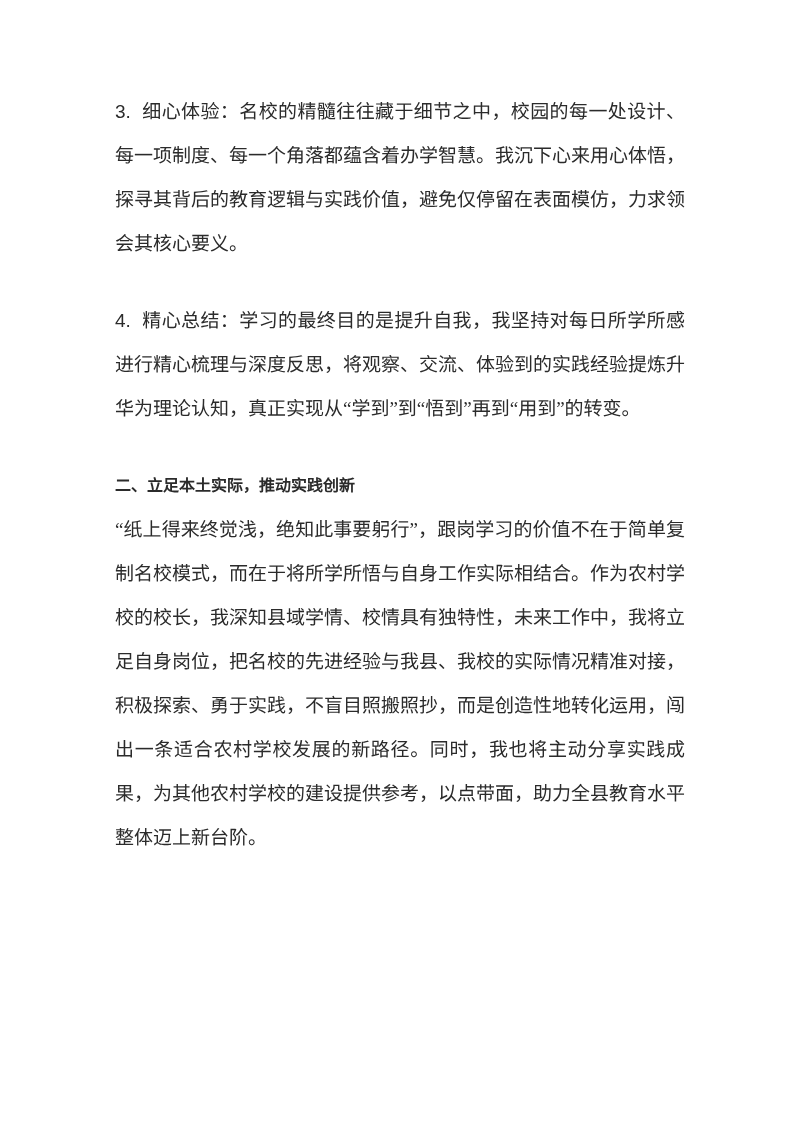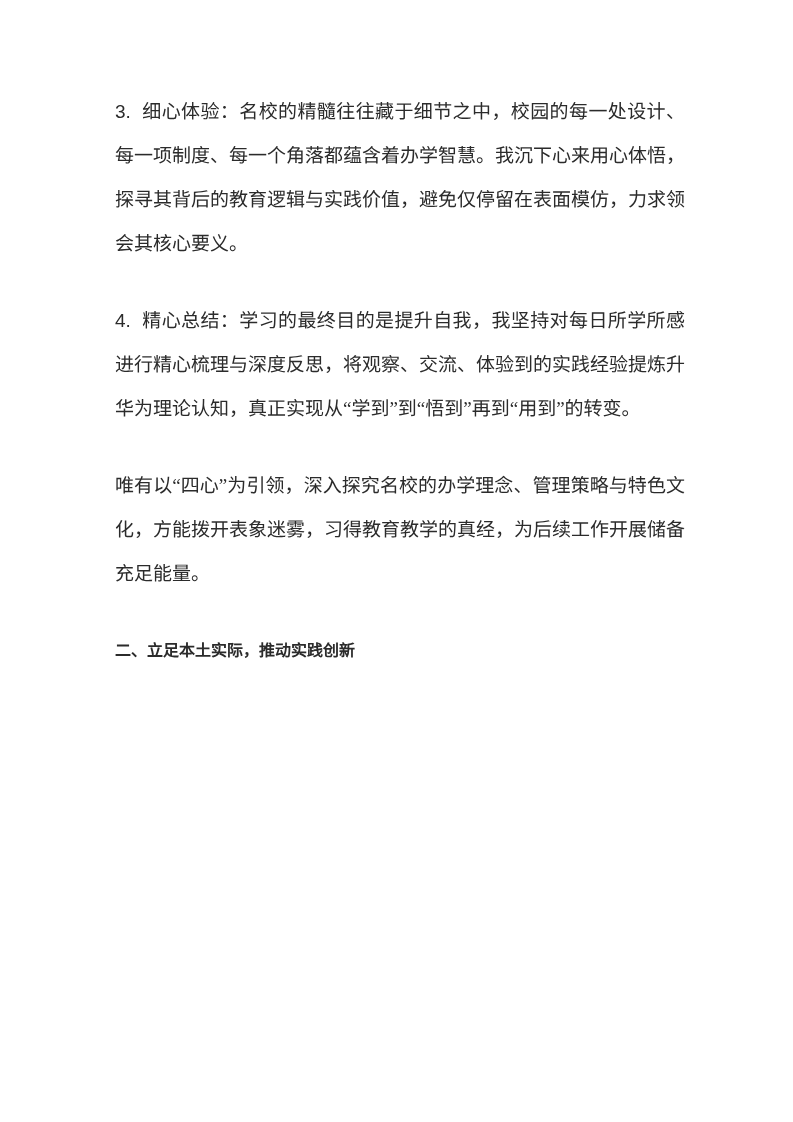--- a/index.html
+++ b/index.html
@@ -43,19 +43,19 @@
 </head>
 <body>
 
 <div class="page">
   <div class="doc-body">
 
     <p class="para"><span class="num">3.</span><span>细心体验：名校的精髓往往藏于细节之中，校园的每一处设计、每一项制度、每一个角落都蕴含着办学智慧。我沉下心来用心体悟，探寻其背后的教育逻辑与实践价值，避免仅停留在表面模仿，力求领会其核心要义。</span></p>
 
     <p class="para"><span class="num">4.</span><span>精心总结：学习的最终目的是提升自我，我坚持对每日所学所感进行精心梳理与深度反思，将观察、交流、体验到的实践经验提炼升华为理论认知，真正实现从“学到”到“悟到”再到“用到”的转变。</span></p>
 
-    <p class="para">唯有以“四心”为引领，深入探究名校的办学理念、管理策略与特色文化，方能拨开表象迷雾，习得教育教学的真经，为后续工作开展储备充足能量。</p>
 
     <h2 class="heading">二、立足本土实际，推动实践创新</h2>
 
+    <p class="para last">“纸上得来终觉浅，绝知此事要躬行”，跟岗学习的价值不在于简单复制名校模式，而在于将所学所悟与自身工作实际相结合。作为农村学校的校长，我深知县域学情、校情具有独特性，未来工作中，我将立足自身岗位，把名校的先进经验与我县、我校的实际情况精准对接，积极探索、勇于实践，不盲目照搬照抄，而是创造性地转化运用，闯出一条适合农村学校发展的新路径。同时，我也将主动分享实践成果，为其他农村学校的建设提供参考，以点带面，助力全县教育水平整体迈上新台阶。</p>
 
   </div>
 </div>
 
 </body></html>

